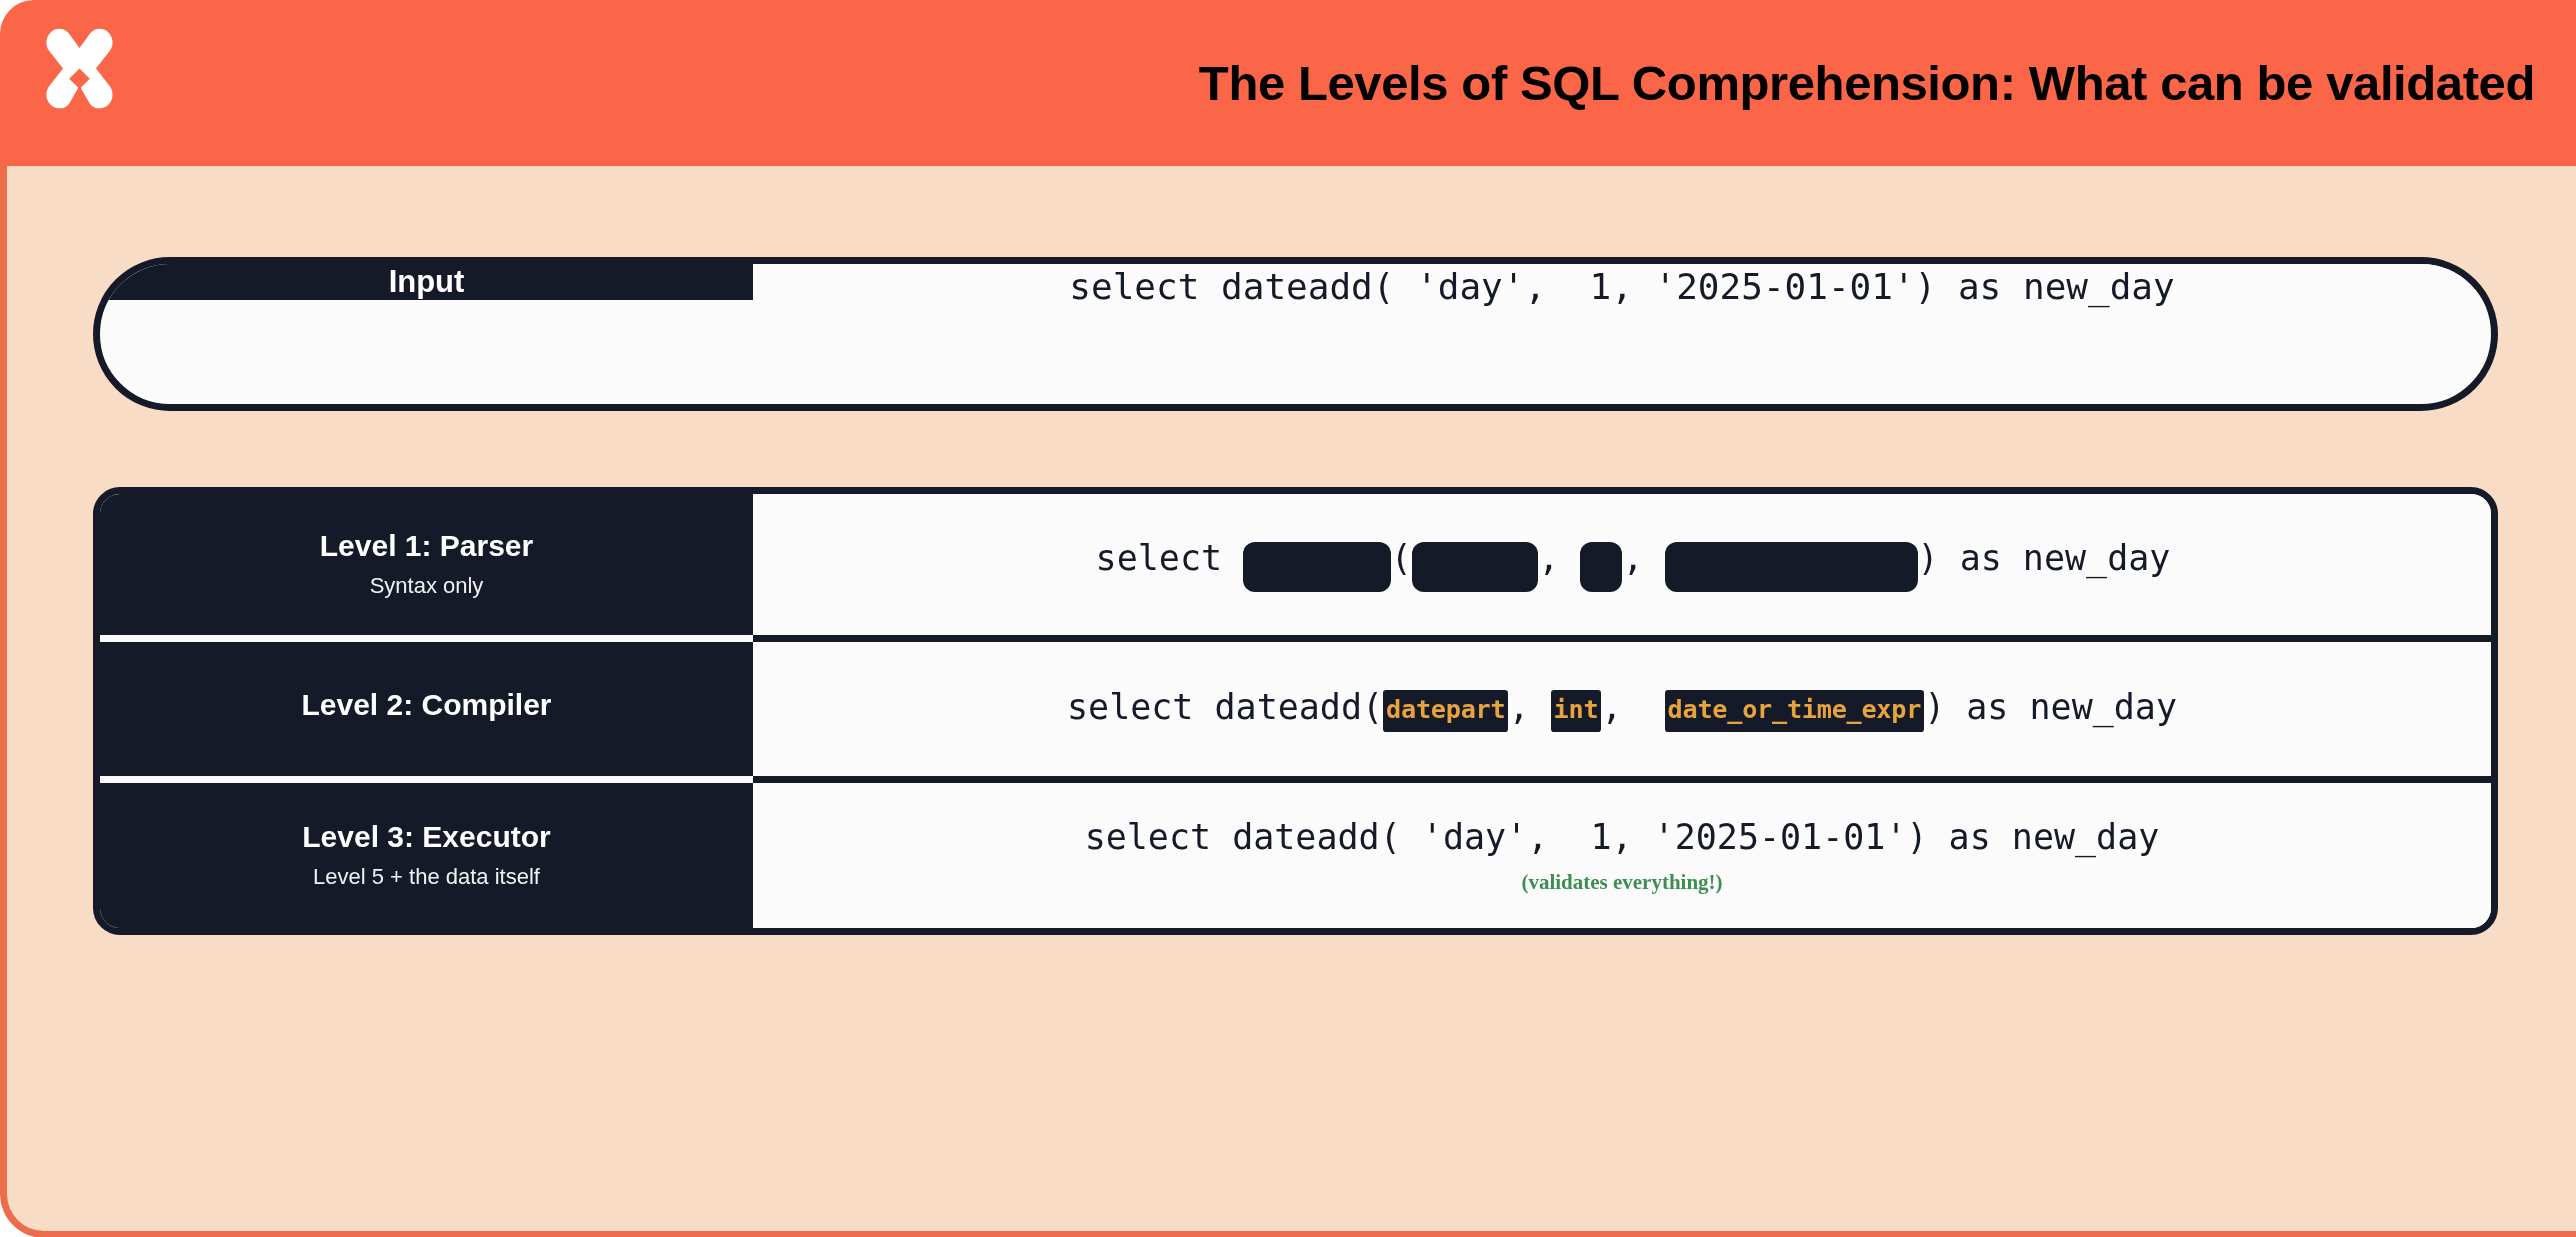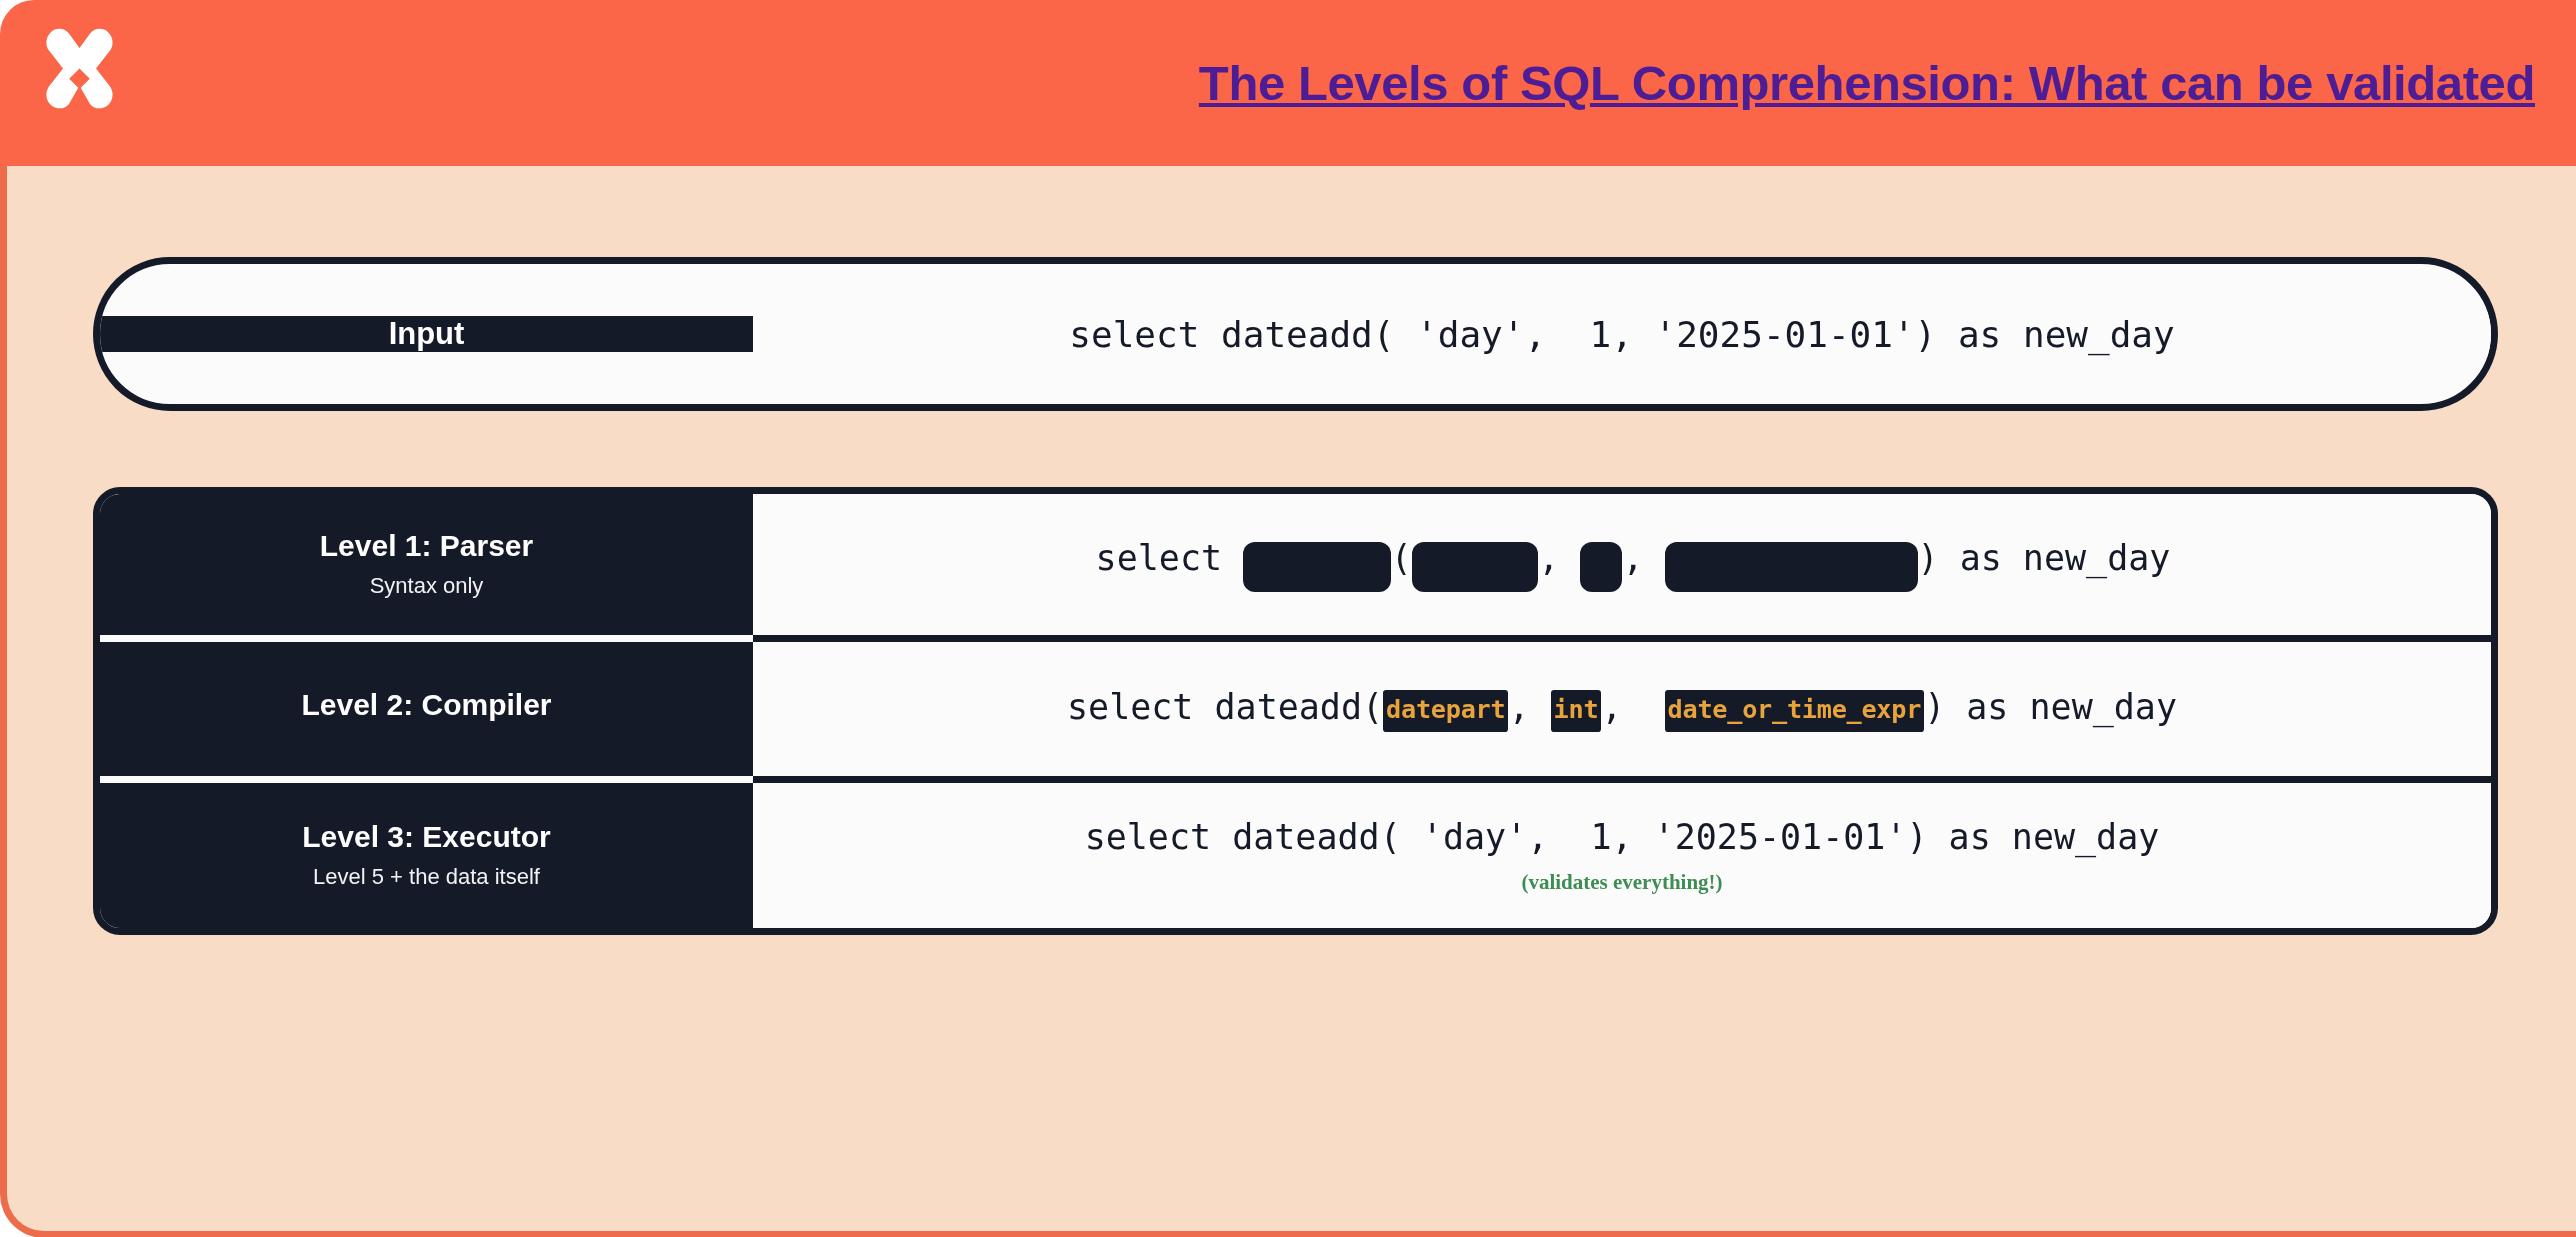--- a/index.html
+++ b/index.html
@@ -44,27 +44,26 @@
     height: 97px;
     display: block;
   }
   .logo-wrap svg { display: block; width: 97px; height: 97px; }
 
   .header-title {
     position: absolute;
     right: 41px;
     top: 50%;
     transform: translateY(-50%);
-    color: #4c1d95;
+    color: #000000;
     font-size: 49px;
     font-weight: bold;
     letter-spacing: -0.4px;
     white-space: nowrap;
     font-family: "Liberation Sans", sans-serif;
-    text-decoration: underline;
   }
 
   
   .panel {
     position: absolute;
     left: 0px;
     top: 166px;
     width: 2576px;
     height: 1072px;
     background: #F9DCC6;
@@ -80,21 +79,21 @@
     position: absolute;
     left: 86px;
     top: 91px;
     width: 2405px;
     height: 154px;
     background: #FBFBFC;
     border: 7px solid #141A27;
     border-radius: 77px;
     box-sizing: border-box;
     display: flex;
-    align-items: center;
+    align-items: flex-start;
     overflow: hidden;
   }
   .input-label {
     flex: 0 0 653px;
     background: #141A27;
     color: #FFFFFF;
     display: flex;
     align-items: center;
     justify-content: center;
     font-size: 31px;

